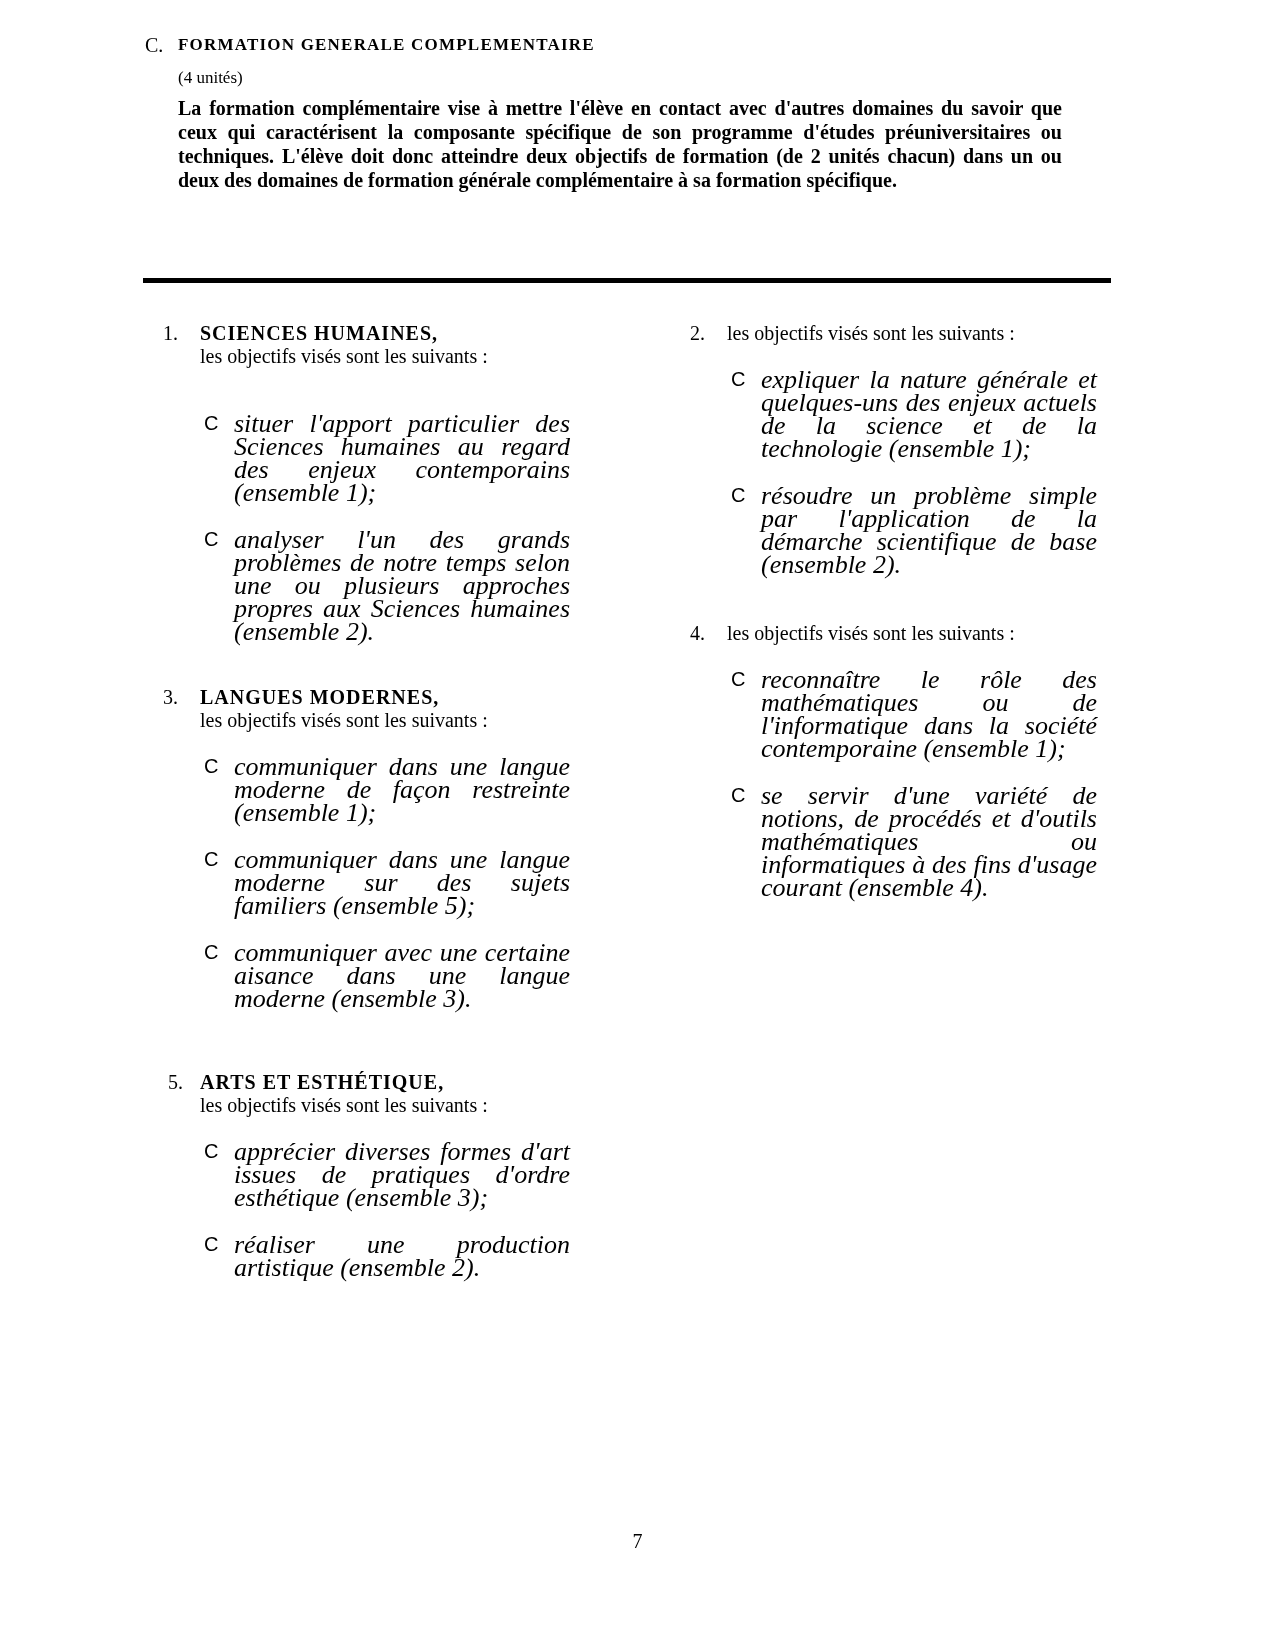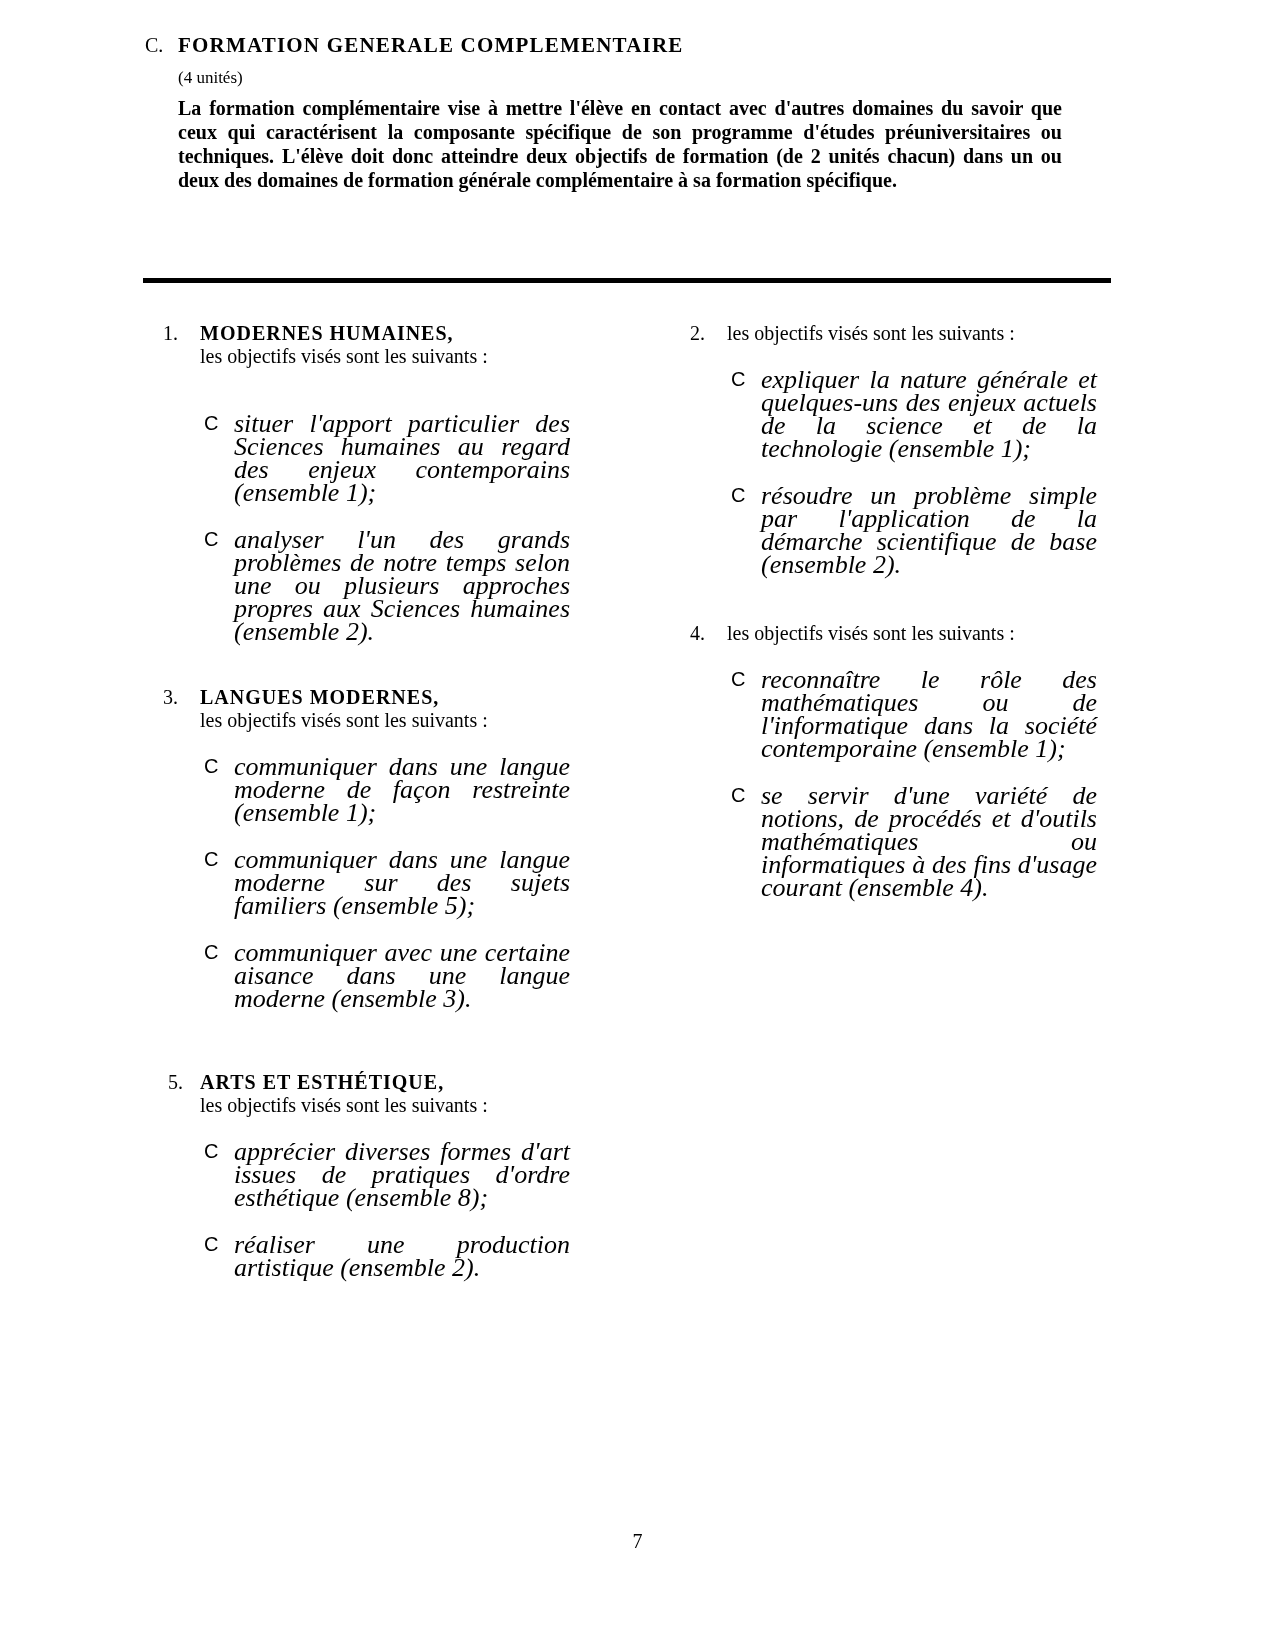--- a/index.html
+++ b/index.html
@@ -10,21 +10,21 @@
     margin: 0 auto;
     background: #ffffff;
     color: #000000;
     font-family: "Liberation Serif", "DejaVu Serif", serif;
     overflow: hidden;
   }
 
   
   .doc-header { position: absolute; left: 145px; top: 33px; display: flex; }
   .hdr-label  { flex: none; width: 33px; font-size: 20px; line-height: 24px; }
-  .hdr-title  { font-weight: bold; font-size: 21px; line-height: 24px; letter-spacing: 1.2px; }
+  .hdr-title  { font-weight: bold; font-size: 17px; line-height: 24px; letter-spacing: 1.2px; }
   .hdr-subtitle { font-size: 17px; line-height: 24px; margin-top: 9px; }
 
   
   .intro-p {
     position: absolute; left: 178px; top: 96px; width: 884px;
     font-size: 20px; font-weight: bold; line-height: 24px;
     text-align: justify; margin: 0;
   }
   .intro-p2 {
     position: absolute; left: 178px; top: 229px;
@@ -87,21 +87,21 @@
   <p class="intro-p">La formation complémentaire vise à mettre l'élève en contact avec d'autres domaines du savoir que ceux qui caractérisent la composante spécifique de son programme d'études préuniversitaires ou techniques. L'élève doit donc atteindre deux objectifs de formation (de 2 unités chacun) dans un ou deux des domaines de formation générale complémentaire à sa formation spécifique.</p>
 
   <div class="rule"></div>
 
   <div class="col col-left">
 
     <div class="section sec-s1">
       <div class="sec-row">
         <span class="sec-num">1.</span>
         <div class="sec-body">
-          <div class="sec-title">MODERNES HUMAINES,</div>
+          <div class="sec-title">SCIENCES HUMAINES,</div>
           <div class="sec-lead">les objectifs visés sont les suivants :</div>
           <div class="bullets">
             <div class="bullet-item">
               <span class="bullet-marker">C</span>
               <div class="bullet-text">situer l'apport particulier des Sciences humaines au regard des enjeux contemporains (ensemble 1);</div>
             </div>
             <div class="bullet-item">
               <span class="bullet-marker">C</span>
               <div class="bullet-text">analyser l'un des grands problèmes de notre temps selon une ou plusieurs approches propres aux Sciences humaines (ensemble 2).</div>
             </div>
@@ -136,21 +136,21 @@
 
     <div class="section sec-s5">
       <div class="sec-row">
         <span class="sec-num">5.</span>
         <div class="sec-body">
           <div class="sec-title">ARTS ET ESTHÉTIQUE,</div>
           <div class="sec-lead">les objectifs visés sont les suivants :</div>
           <div class="bullets">
             <div class="bullet-item">
               <span class="bullet-marker">C</span>
-              <div class="bullet-text">apprécier diverses formes d'art issues de pratiques d'ordre esthétique (ensemble 8);</div>
+              <div class="bullet-text">apprécier diverses formes d'art issues de pratiques d'ordre esthétique (ensemble 3);</div>
             </div>
             <div class="bullet-item">
               <span class="bullet-marker">C</span>
               <div class="bullet-text">réaliser une production artistique (ensemble 2).</div>
             </div>
           </div>
         </div>
       </div>
     </div>
 

